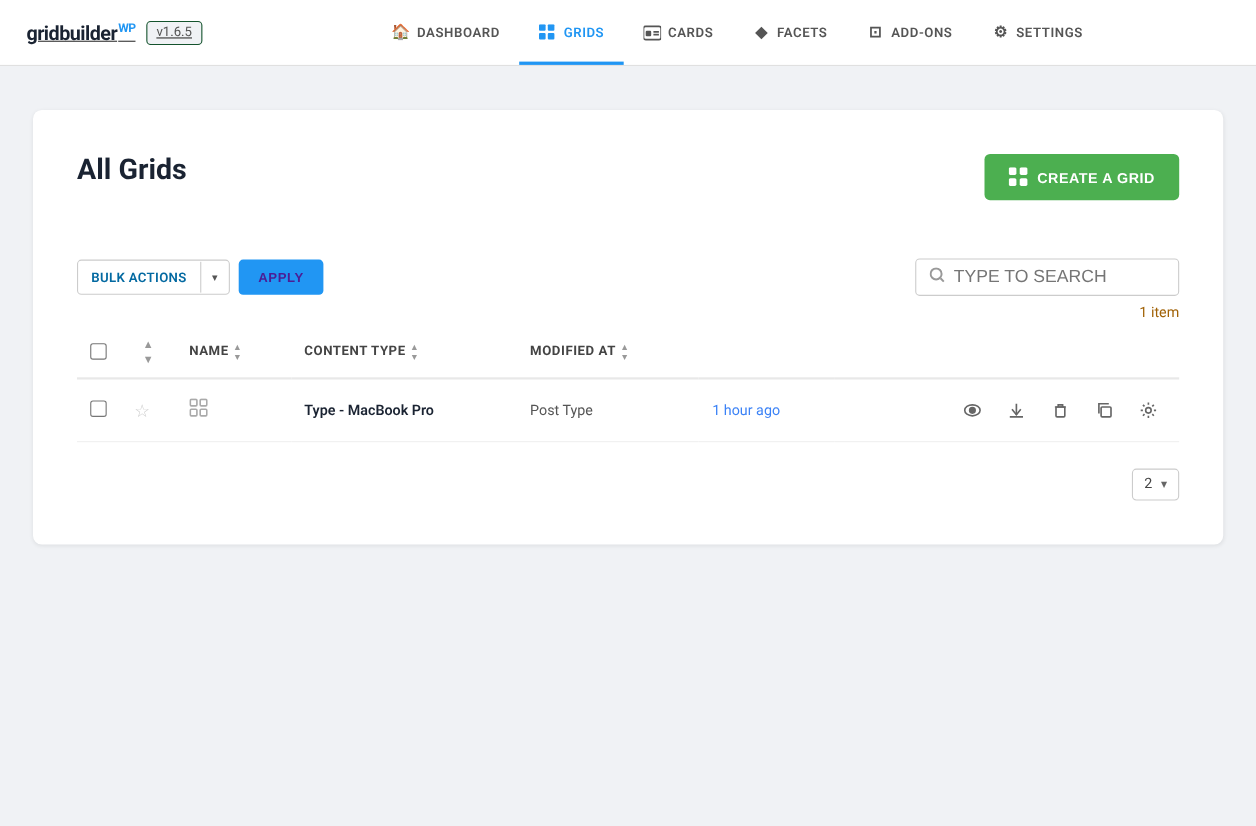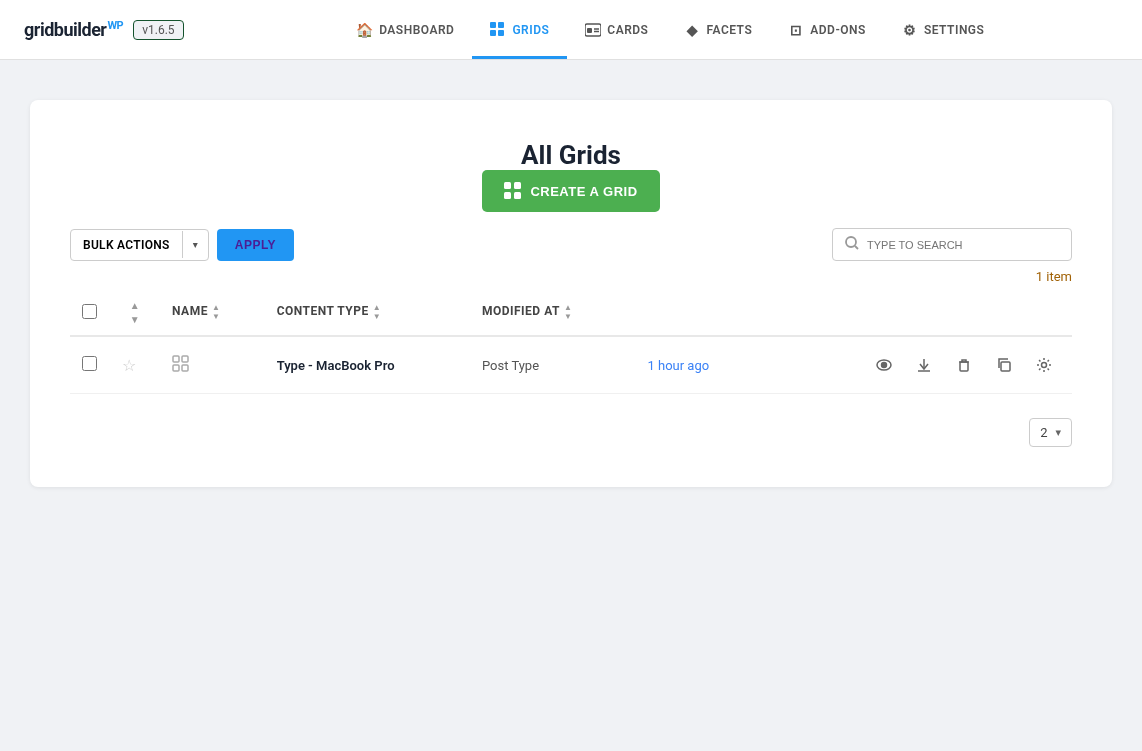--- a/index.html
+++ b/index.html
@@ -10,23 +10,23 @@
       background: #fff;
       border-bottom: 1px solid #e0e0e0;
       display: flex;
       align-items: center;
       padding: 0 24px;
       height: 60px;
       position: relative;
     }
     .logo-area {
       display: flex;
-      align-items: center;
       gap: 10px;
       margin-right: 40px;
+      text-decoration: underline;
     }
     .logo-text {
       font-size: 18px;
       font-weight: 700;
       color: #1a2332;
       letter-spacing: -0.5px;
     }
     .logo-text span.wp {
       font-size: 11px;
       color: #2196f3;
@@ -93,24 +93,23 @@
     .content-card {
       background: #fff;
       border-radius: 8px;
       padding: 40px;
       box-shadow: 0 1px 4px rgba(0,0,0,0.08);
     }
 
     
     .page-header {
       display: flex;
-      align-items: center;
+      align-items: flex-start;
       justify-content: space-between;
-      margin-bottom: 16px;
-      flex-direction: column;
+      margin-bottom: 53px;
     }
     .page-title {
       font-size: 26px;
       font-weight: 700;
       color: #1a2332;
     }
     .create-btn {
       display: flex;
       align-items: center;
       gap: 8px;
@@ -143,21 +142,21 @@
       align-items: center;
       border: 1px solid #ccc;
       border-radius: 4px;
       background: #fff;
       overflow: hidden;
     }
     .bulk-select-text {
       padding: 8px 12px;
       font-size: 12px;
       font-weight: 600;
-      color: #000000;
+      color: #0369a1;
       letter-spacing: 0.3px;
     }
     .bulk-select-arrow {
       padding: 8px 10px;
       border-left: 1px solid #ccc;
       color: #555;
       cursor: pointer;
       font-size: 10px;
     }
     .apply-btn {
@@ -180,21 +179,21 @@
       border: 1px solid #ccc;
       border-radius: 4px;
       background: #fff;
       padding: 7px 12px;
       gap: 8px;
       width: 240px;
     }
     .search-box input {
       border: none;
       outline: none;
-      font-size: 11px;
+      font-size: 16px;
       color: #a21caf;
       width: 100%;
       background: transparent;
     }
     .search-icon-svg { color: #999; font-size: 14px; }
 
     
     .item-count {
       text-align: right;
       font-size: 13px;

